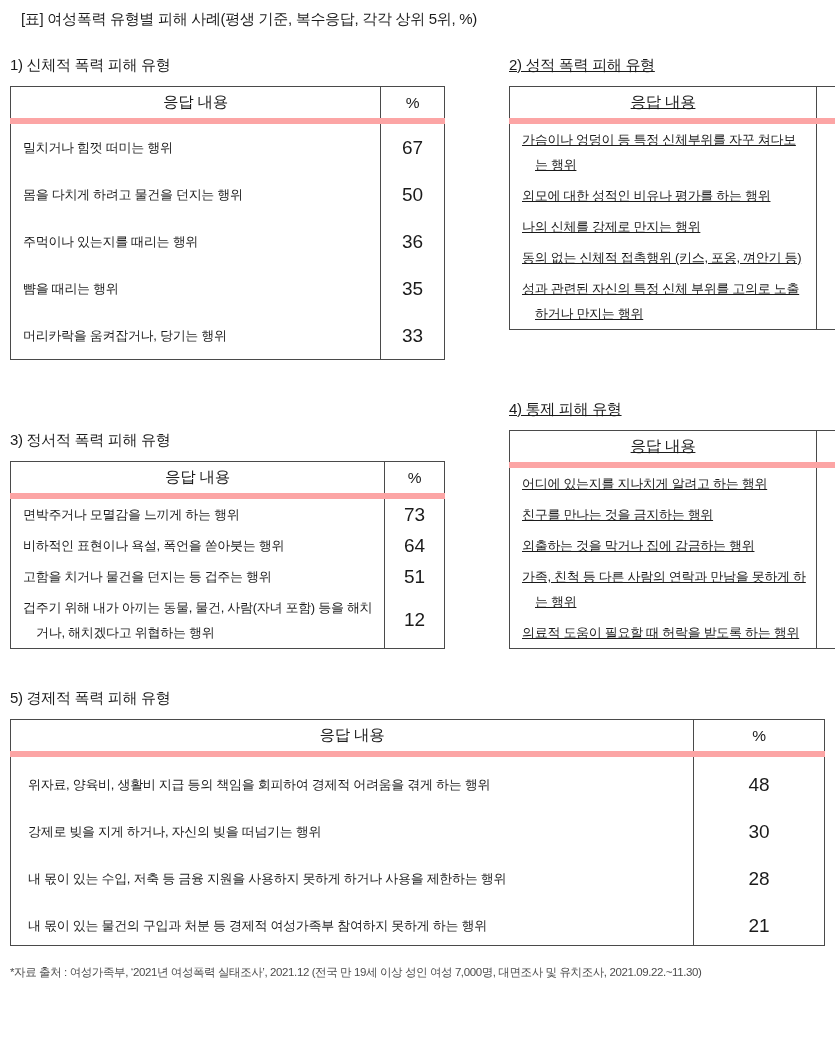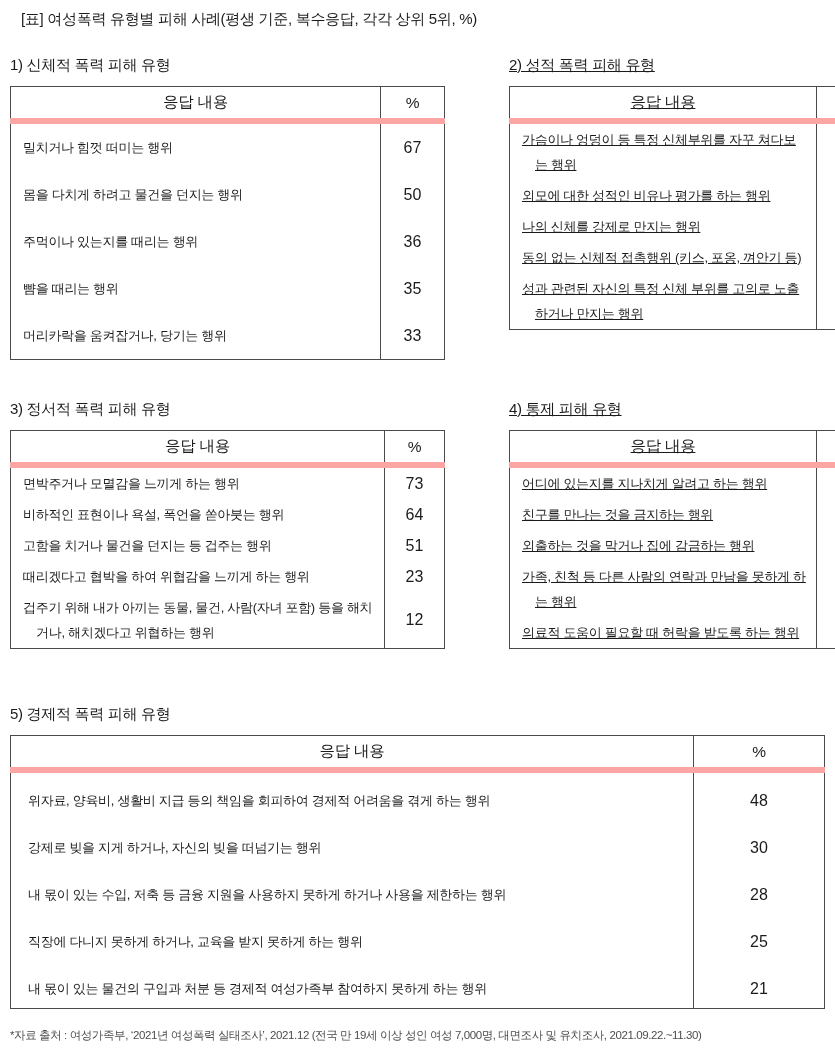--- a/index.html
+++ b/index.html
@@ -53,33 +53,33 @@
   td.lbl {
     font-size: 13px;
     line-height: 25px;
     padding: 3px 8px 3px 25px;
     text-indent: -13px;
     letter-spacing: -0.3px;
     vertical-align: middle;
   }
   td.val {
     text-align: center;
-    font-size: 16px;
+    font-size: 19px;
     vertical-align: middle;
     padding: 3px 2px;
   }
 
   
   .t-tall td.lbl, .t-tall td.val { padding-top: 11px; padding-bottom: 11px; }
 
   
   .row-2 { margin-top: 40px; align-items: flex-end; }
 
   
-  .sec-5 { margin-top: 56px; }
+  .sec-5 { margin-top: 40px; }
   .t-wide td.lbl, .t-wide td.val { padding-top: 15px; padding-bottom: 7px; }
   .t-wide td.lbl { padding-left: 30px; text-indent: -13px; }
 
   .footnote {
     margin-top: 19px;
     font-size: 11.5px;
     color: #4c4c4c;
     letter-spacing: -0.4px;
   }
 </style>
@@ -187,24 +187,20 @@
             <td class="lbl">면박주거나 모멸감을 느끼게 하는 행위</td>
             <td class="val">73</td>
           </tr>
           <tr>
             <td class="lbl">비하적인 표현이나 욕설, 폭언을 쏟아붓는 행위</td>
             <td class="val">64</td>
           </tr>
           <tr>
             <td class="lbl">고함을 치거나 물건을 던지는 등 겁주는 행위</td>
             <td class="val">51</td>
-          </tr>
-          <tr>
-            <td class="lbl">때리겠다고 협박을 하여 위협감을 느끼게 하는 행위</td>
-            <td class="val">23</td>
           </tr>
           <tr>
             <td class="lbl">겁주기 위해 내가 아끼는 동물, 물건, 사람(자녀 포함) 등을 해치거나, 해치겠다고 위협하는 행위</td>
             <td class="val">12</td>
           </tr>
         </tbody>
       </table>
     </section>
 
     <section class="col-r">
@@ -266,24 +262,20 @@
         </tr>
         <tr>
           <td class="lbl">강제로 빚을 지게 하거나, 자신의 빚을 떠넘기는 행위</td>
           <td class="val">30</td>
         </tr>
         <tr>
           <td class="lbl">내 몫이 있는 수입, 저축 등 금융 지원을 사용하지 못하게 하거나 사용을 제한하는 행위</td>
           <td class="val">28</td>
         </tr>
         <tr>
-          <td class="lbl">직장에 다니지 못하게 하거나, 교육을 받지 못하게 하는 행위</td>
-          <td class="val">25</td>
-        </tr>
-        <tr>
           <td class="lbl">내 몫이 있는 물건의 구입과 처분 등 경제적 여성가족부 참여하지 못하게 하는 행위</td>
           <td class="val">21</td>
         </tr>
       </tbody>
     </table>
   </section>
 
   <p class="footnote">*자료 출처 : 여성가족부, ‘2021년 여성폭력 실태조사’, 2021.12 (전국 만 19세 이상 성인 여성 7,000명, 대면조사 및 유치조사, 2021.09.22.~11.30)</p>
 
 </div>

